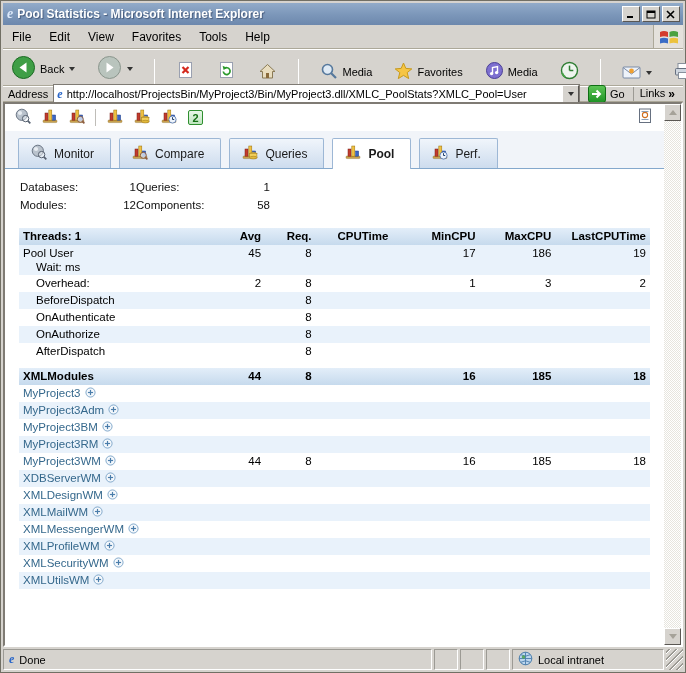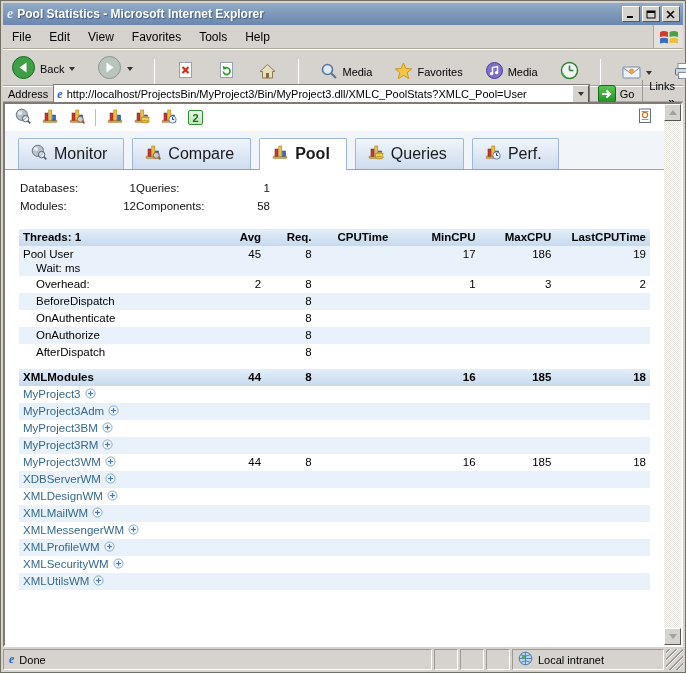--- a/index.html
+++ b/index.html
@@ -38,40 +38,40 @@
   .addressbar{ height:16px; display:flex; align-items:center; padding:0 5px; background:#d6d3ce;
     border-top:1px solid #fff; border-bottom:1px solid #aca899; font-size:11px; gap:5px; flex:0 0 auto; }
   .addr-input{ flex:1; height:20px; background:#fff; border:1px solid #7f7b74;
     display:flex; align-items:center; padding:0 0 0 3px; gap:4px; min-width:0; }
   .addr-url{ font-size:11px; color:#000; white-space:nowrap; overflow:hidden; flex:1; }
   .addr-drop{ width:17px; height:18px; background:#d6d3ce; border:1px solid; flex:0 0 auto;
     border-color:#fff #5a5753 #5a5753 #fff; display:flex; align-items:center; justify-content:center; }
   .go-btn{ display:flex; align-items:center; gap:4px; padding:1px 3px; }
   .go-box{ width:18px; height:18px; border-radius:3px; border:1px solid #0f6e14;
     background:linear-gradient(180deg,#5cc455,#1f9426); display:flex; align-items:center; justify-content:center; }
-  .links{ display:flex; align-items:flex-end; gap:3px; padding:0 3px 0 6px; border-left:1px solid #9c9a94;flex-direction:column; }
+  .links{ display:flex; align-items:flex-start; gap:3px; padding:0 3px 0 6px; border-left:1px solid #9c9a94; }
   .chev{ font-weight:bold; font-size:12px; }
 
   
   .content{ flex:1; display:flex; border:2px solid; border-color:#7f7b74 #fff #fff #7f7b74;
     background:#fff; min-height:0; }
   .main{ flex:1; display:flex; flex-direction:column; min-width:0; background:#fff; }
 
   .page-toolbar{ height:27px; display:flex; align-items:center; gap:8px; padding:3px 10px 3px 8px; flex:0 0 auto; }
   .pt-btn{ width:19px; height:19px; display:flex; align-items:center; justify-content:center; }
   .pt-sep{ width:1px; height:17px; background:#bfbdb8; margin:0 1px; }
   .pt-right{ margin-left:auto; }
   .r2{ width:15px; height:15px; background:linear-gradient(180deg,#e9f7e9,#bfe5bf); border:1px solid #2f8f2f;
     color:#157015; font-size:11px; font-weight:bold; display:flex; align-items:center; justify-content:center; border-radius:2px;}
 
   .tabs-strip{ background:#f1f4f9; padding:7px 0 0 13px; border-bottom:1px solid #84a8cc;
     display:flex; gap:8px; align-items:flex-end; flex:0 0 auto; }
   .tab{ display:flex; align-items:center; gap:7px; padding:5px 16px 5px 12px;
     background:linear-gradient(180deg,#f0f5fb,#cddcee); border:1px solid #9db7d5; border-bottom:none;
-    border-radius:2px 2px 0 0; font-size:16px; color:#1a1a1a; }
+    border-radius:2px 2px 0 0; font-size:12px; color:#1a1a1a; }
   .tab.active{ background:#fff; font-weight:bold; margin-bottom:-1px; padding-bottom:6px; }
 
   .page-body{ flex:1; padding:12px 14px 8px 14px; overflow:hidden; }
   .page-title{ font-size:17px; font-weight:bold; color:#000; display:flex; align-items:center; gap:9px;
     margin:2px 0 18px 0; letter-spacing:.2px; }
 
   .summary{ display:grid; grid-template-columns:88px 28px 104px 30px; row-gap:6px;
     font-size:11.5px; color:#111; margin:0 0 17px 1px; }
   .sum-val{ text-align:right; }
 
@@ -379,40 +379,40 @@
             <span><svg width="16" height="16" viewBox="0 0 16 16">
                 <rect x="1" y="12" width="14" height="2.6" rx="1" fill="#caa14d" stroke="#8a6a26" stroke-width=".4"></rect>
                 <rect x="3" y="5" width="3" height="7.2" fill="#c23b2e" stroke="#7a1f16" stroke-width=".5"></rect>
                 <rect x="6.8" y="2" width="3" height="10.2" fill="#f0c040" stroke="#96700e" stroke-width=".5"></rect>
                 <rect x="10.6" y="7" width="3" height="5.2" fill="#3b66c4" stroke="#1d3c86" stroke-width=".5"></rect>
                 <circle cx="11.3" cy="11.3" r="3" fill="rgba(230,238,246,.75)" stroke="#8a5a42" stroke-width="1"></circle>
                 <line x1="13.4" y1="13.4" x2="15.4" y2="15.4" stroke="#8a5a42" stroke-width="1.6"></line>
               </svg></span>
             <span>Compare</span>
           </div>
-          <div class="tab active">
-            <span><svg width="16" height="16" viewBox="0 0 16 16">
-                <rect x="1" y="12" width="14" height="2.6" rx="1" fill="#caa14d" stroke="#8a6a26" stroke-width=".4"></rect>
-                <rect x="3" y="5" width="3" height="7.2" fill="#c23b2e" stroke="#7a1f16" stroke-width=".5"></rect>
-                <rect x="6.8" y="2" width="3" height="10.2" fill="#f0c040" stroke="#96700e" stroke-width=".5"></rect>
-                <rect x="10.6" y="7" width="3" height="5.2" fill="#3b66c4" stroke="#1d3c86" stroke-width=".5"></rect>
-              </svg></span>
-            <span>Pool</span>
-          </div>
           <div class="tab">
             <span><svg width="16" height="16" viewBox="0 0 16 16">
                 <rect x="1" y="12" width="14" height="2.6" rx="1" fill="#caa14d" stroke="#8a6a26" stroke-width=".4"></rect>
                 <rect x="3" y="5" width="3" height="7.2" fill="#c23b2e" stroke="#7a1f16" stroke-width=".5"></rect>
                 <rect x="6.8" y="2" width="3" height="10.2" fill="#f0c040" stroke="#96700e" stroke-width=".5"></rect>
                 <rect x="10.6" y="7" width="3" height="5.2" fill="#3b66c4" stroke="#1d3c86" stroke-width=".5"></rect>
                 <ellipse cx="11.3" cy="9.6" rx="3.6" ry="1.3" fill="#f2cf5a" stroke="#a8821e" stroke-width=".6"></ellipse>
                 <rect x="7.7" y="9.6" width="7.2" height="4" fill="#f2cf5a" stroke="#a8821e" stroke-width=".6"></rect>
                 <ellipse cx="11.3" cy="13.6" rx="3.6" ry="1.3" fill="#e2b93a" stroke="#a8821e" stroke-width=".6"></ellipse>
               </svg></span>
             <span>Queries</span>
+          </div>
+          <div class="tab active">
+            <span><svg width="16" height="16" viewBox="0 0 16 16">
+                <rect x="1" y="12" width="14" height="2.6" rx="1" fill="#caa14d" stroke="#8a6a26" stroke-width=".4"></rect>
+                <rect x="3" y="5" width="3" height="7.2" fill="#c23b2e" stroke="#7a1f16" stroke-width=".5"></rect>
+                <rect x="6.8" y="2" width="3" height="10.2" fill="#f0c040" stroke="#96700e" stroke-width=".5"></rect>
+                <rect x="10.6" y="7" width="3" height="5.2" fill="#3b66c4" stroke="#1d3c86" stroke-width=".5"></rect>
+              </svg></span>
+            <span>Pool</span>
           </div>
           <div class="tab">
             <span><svg width="16" height="16" viewBox="0 0 16 16">
                 <rect x="1" y="12" width="14" height="2.6" rx="1" fill="#caa14d" stroke="#8a6a26" stroke-width=".4"></rect>
                 <rect x="3" y="5" width="3" height="7.2" fill="#c23b2e" stroke="#7a1f16" stroke-width=".5"></rect>
                 <rect x="6.8" y="2" width="3" height="10.2" fill="#f0c040" stroke="#96700e" stroke-width=".5"></rect>
                 <rect x="10.6" y="7" width="3" height="5.2" fill="#3b66c4" stroke="#1d3c86" stroke-width=".5"></rect>
                 <circle cx="11.5" cy="11.5" r="3.6" fill="#eef4fb" stroke="#4a6fae" stroke-width=".8"></circle>
                 <line x1="11.5" y1="11.5" x2="11.5" y2="9.2" stroke="#23406a" stroke-width="1"></line>
                 <line x1="11.5" y1="11.5" x2="13.2" y2="11.5" stroke="#23406a" stroke-width="1"></line>

